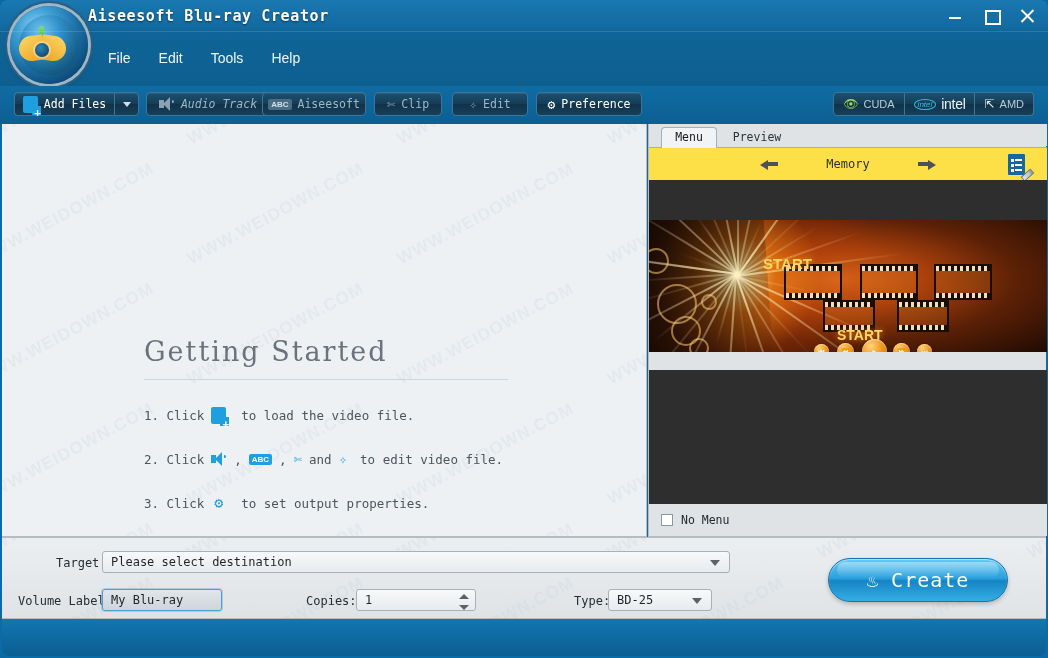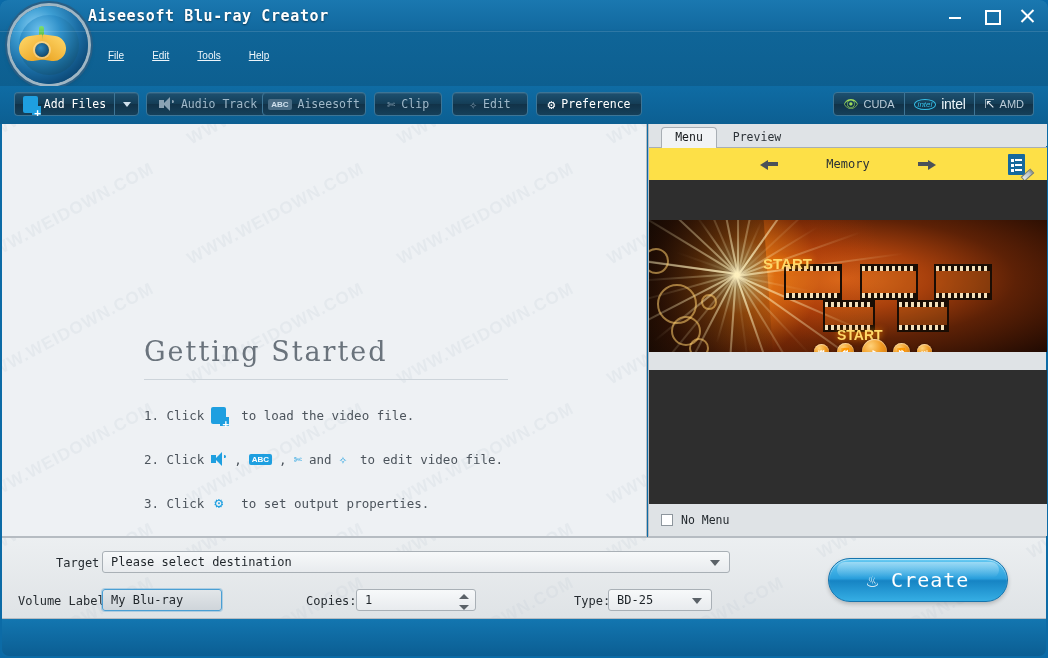--- a/index.html
+++ b/index.html
@@ -63,21 +63,21 @@
   .app-title {
     position:absolute; left:88px; top:7px;
     font-size:15px; font-weight:bold; color:#ffffff;
     letter-spacing:.6px;
     text-shadow:0 1px 2px rgba(0,0,0,.5);
     font-family:"DejaVu Sans Mono", monospace;
   }
   .menubar { position:absolute; left:96px; top:46px; display:flex; gap:4px; }
   .menubar .mi {
     font-family:"Liberation Sans", sans-serif;
-    font-size:10px; color:#eef6fb; padding:4px 12px; border-radius:3px; cursor:default;text-decoration:underline;
+    font-size:14px; color:#eef6fb; padding:4px 12px; border-radius:3px; cursor:default;
   }
   .wbtns { position:absolute; right:10px; top:5px; display:flex; gap:14px; align-items:center; }
   .wbtn { width:22px; height:22px; position:relative; cursor:default; }
   .wb-min:before{content:"";position:absolute;left:5px;top:12px;width:12px;height:2px;background:#fff;}
   .wb-max:before{content:"";position:absolute;left:5px;top:5px;width:12px;height:11px;border:2px solid #fff;}
   .wb-close:before,.wb-close:after{
     content:"";position:absolute;left:3px;top:10px;width:17px;height:2px;background:#fff;}
   .wb-close:before{transform:rotate(45deg);} .wb-close:after{transform:rotate(-45deg);}
 
   
@@ -90,21 +90,21 @@
     background:linear-gradient(180deg,#1a4b66 0%, #123b53 48%, #0e3purple 49%, #10364b 100%);
     background:linear-gradient(180deg,#1d5070 0%, #143d56 50%, #113248 51%, #16405a 100%);
     border:1px solid #3d7596; border-radius:4px;
     display:flex; align-items:center; justify-content:center; gap:6px;
     color:#9fb8c9; font-size:11.5px; font-family:"DejaVu Sans Mono", monospace;
     cursor:default; box-shadow:inset 0 1px 0 rgba(255,255,255,.08);
   }
   .tbtn.on { color:#ffffff; }
   .tb-addfiles { left:14px; width:100px; border-top-right-radius:0; border-bottom-right-radius:0; border-right:none;}
   .tb-addarrow { left:114px; width:25px; border-top-left-radius:0; border-bottom-left-radius:0;}
-  .tb-audio { left:146px; width:124px; }
+  .tb-audio { left:146px; width:124px;font-style:italic; }
   .tb-sub   { left:262px; width:104px; }
   .tb-clip  { left:374px; width:68px;  }
   .tb-edit  { left:452px; width:76px;  }
   .tb-pref  { left:536px; width:106px; }
   .caret-dn{width:0;height:0;border-left:4px solid transparent;border-right:4px solid transparent;border-top:5px solid #cfe0ec;}
 
   
   .hwgroup { position:absolute; right:14px; top:92px; height:24px; display:flex; }
   .hwbtn {
     height:24px; display:flex; align-items:center; gap:5px; padding:0 9px;

